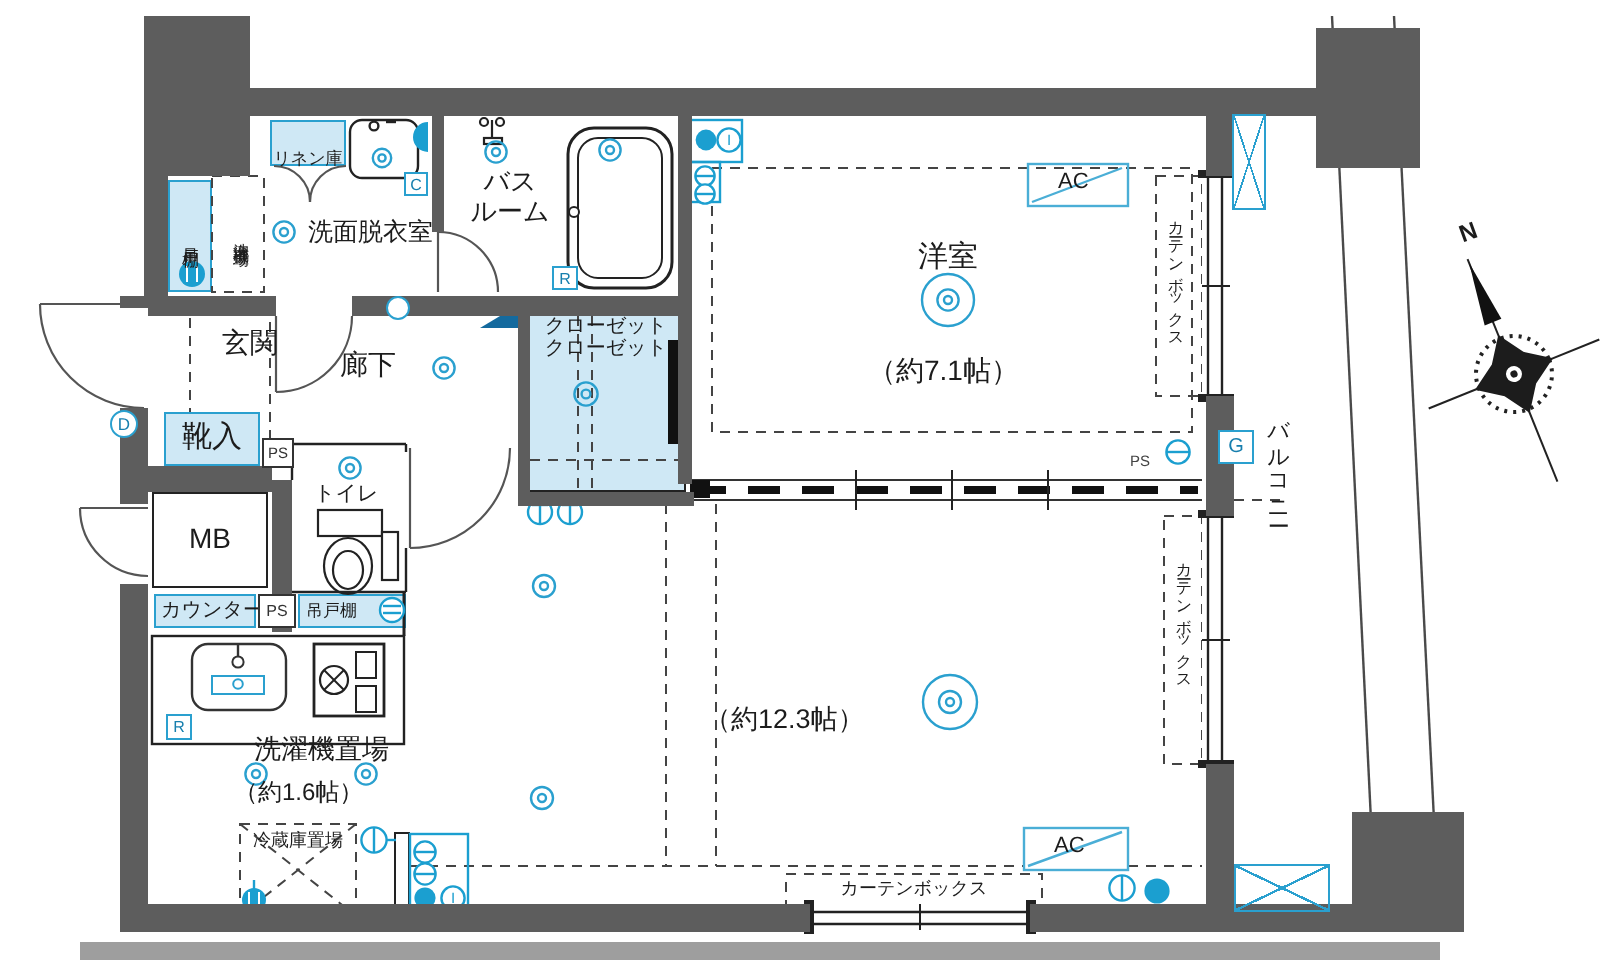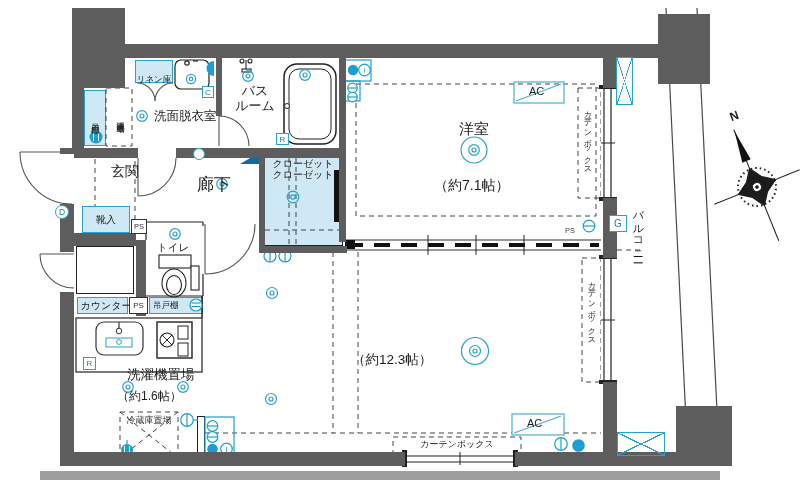--- a/index.html
+++ b/index.html
@@ -330,23 +330,24 @@
 
   <div class="lbl" style="left:154px;top:109px;font-size:12.5px">洗面脱衣室</div>
   <div class="lbl ctr" style="left:232px;top:84px;width:46px;font-size:13px;flex-direction:column">
     <span>バス</span>
     <span>ルーム</span>
   </div>
   <div class="lbl ctr" style="left:135px;top:60px;width:38px;height:40px;font-size:8.5px;z-index:5">リネン庫</div>
   <div class="lbl ctr v" style="left:84px;top:92px;width:22px;height:52px;font-size:8.5px">吊戸棚</div>
   <div class="lbl ctr v" style="left:106px;top:90px;width:26px;height:54px;font-size:8px">洗濯機置場</div>
   <div class="lbl" style="left:111px;top:164px;font-size:14px">玄関</div>
-  <div class="lbl ctr" style="left:82px;top:206px;width:48px;height:27px;font-size:10px">靴入</div>
+  <div class="lbl ctr" style="left:82px;top:206px;width:48px;height:27px;font-size:15px">靴入</div>
+  <div class="lbl ctr" style="left:76px;top:246px;width:58px;height:48px;font-size:14px">MB</div>
   <div class="lbl" style="left:157px;top:242px;font-size:10.5px">トイレ</div>
-  <div class="lbl" style="left:197px;top:175px;font-size:17px">廊下</div>
+  <div class="lbl" style="left:170px;top:175px;font-size:14px">廊下</div>
   <div class="lbl ctr" style="left:264px;top:158px;width:78px;font-size:10px;flex-direction:column;letter-spacing:0">
     <span>クローゼット</span>
     <span>クローゼット</span>
   </div>
   <div class="lbl" style="left:459px;top:121px;font-size:15px">洋室</div>
   <div class="lbl" style="left:434px;top:178px;font-size:14px">（約7.1帖）</div>
   <div class="lbl" style="left:352px;top:352px;font-size:13.5px">（約12.3帖）</div>
   <div class="lbl" style="left:127px;top:367px;font-size:13.5px">洗濯機置場</div>
   <div class="lbl" style="left:117px;top:390px;font-size:12px">（約1.6帖）</div>
   <div class="lbl ctr" style="left:120px;top:415px;width:58px;font-size:9px;flex-direction:row;letter-spacing:0">

